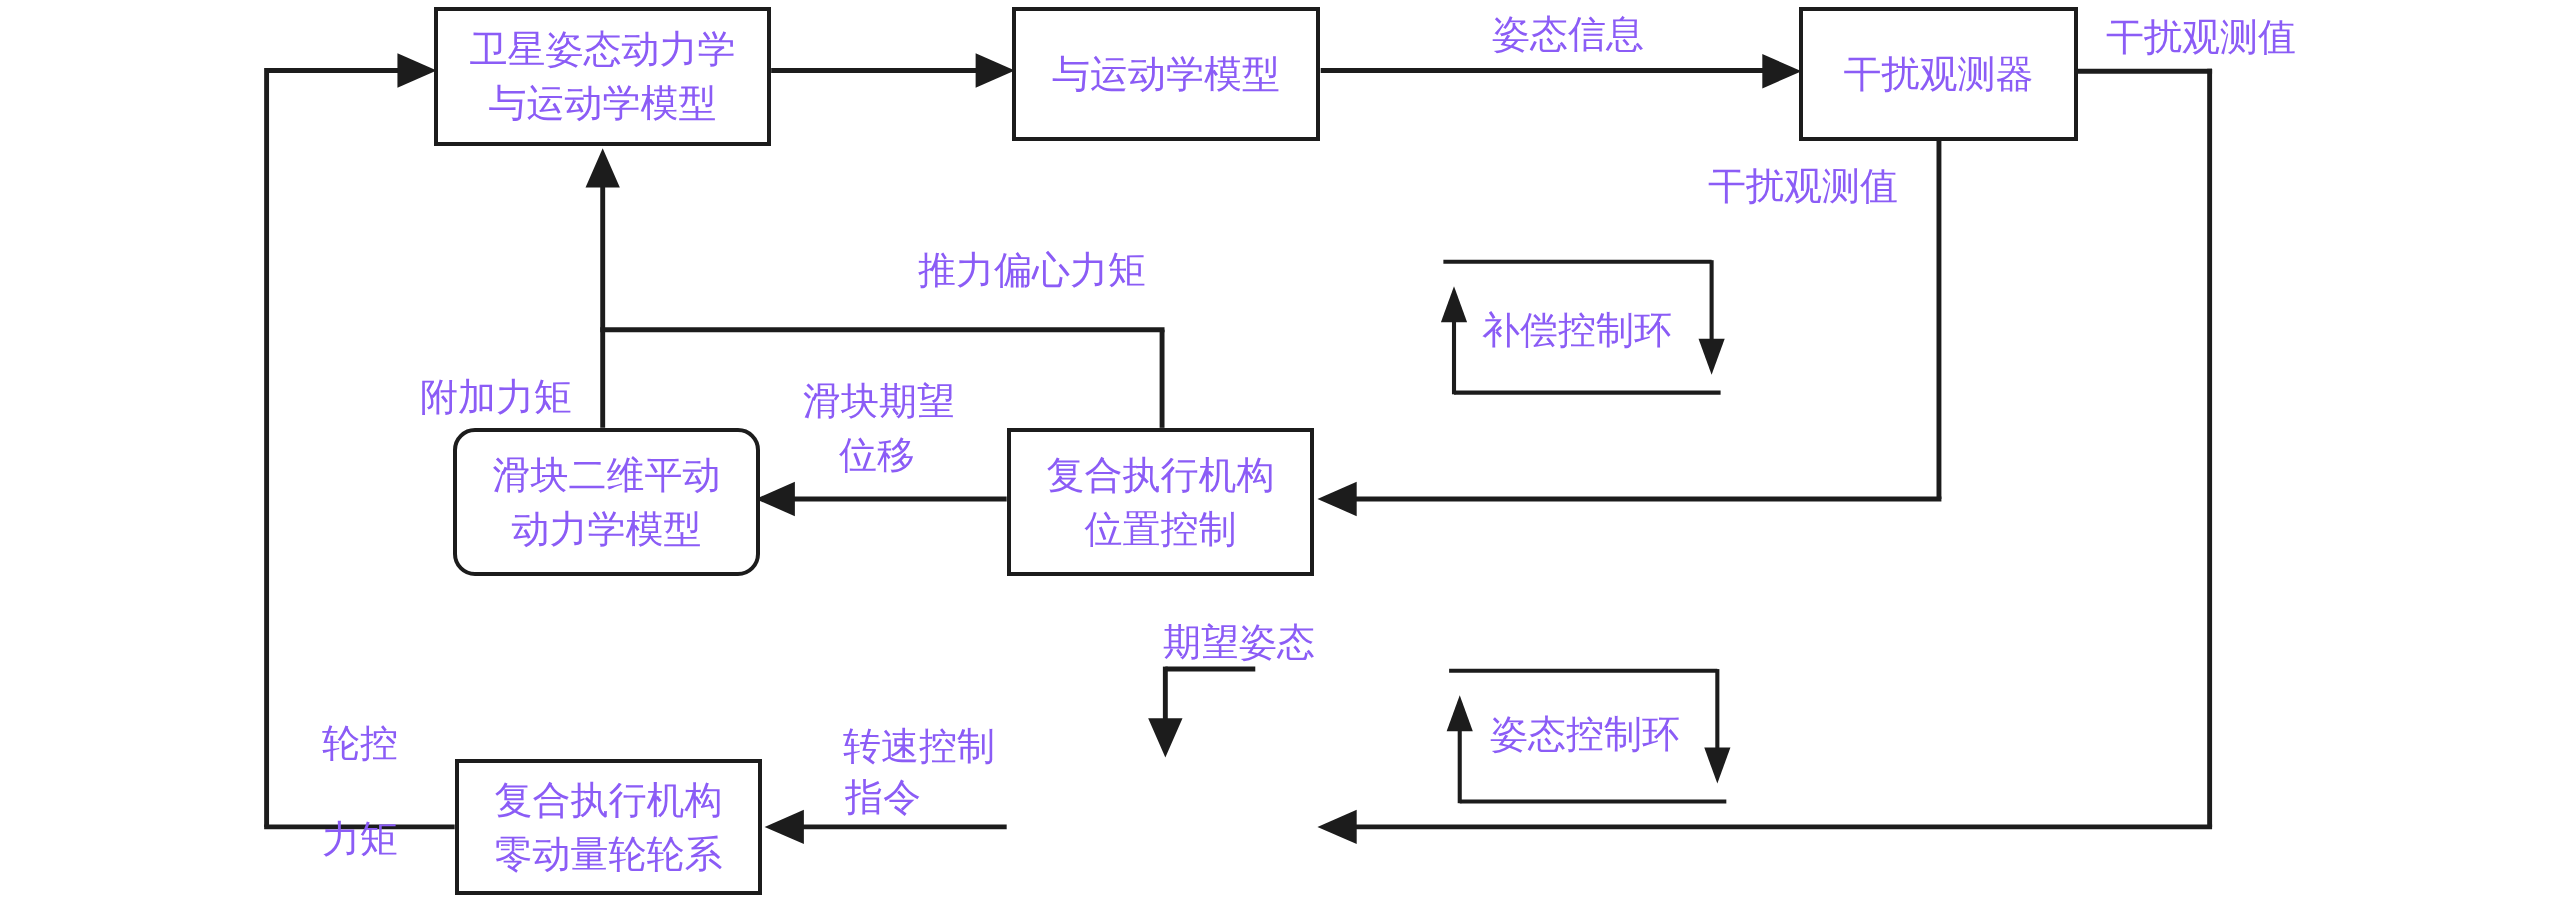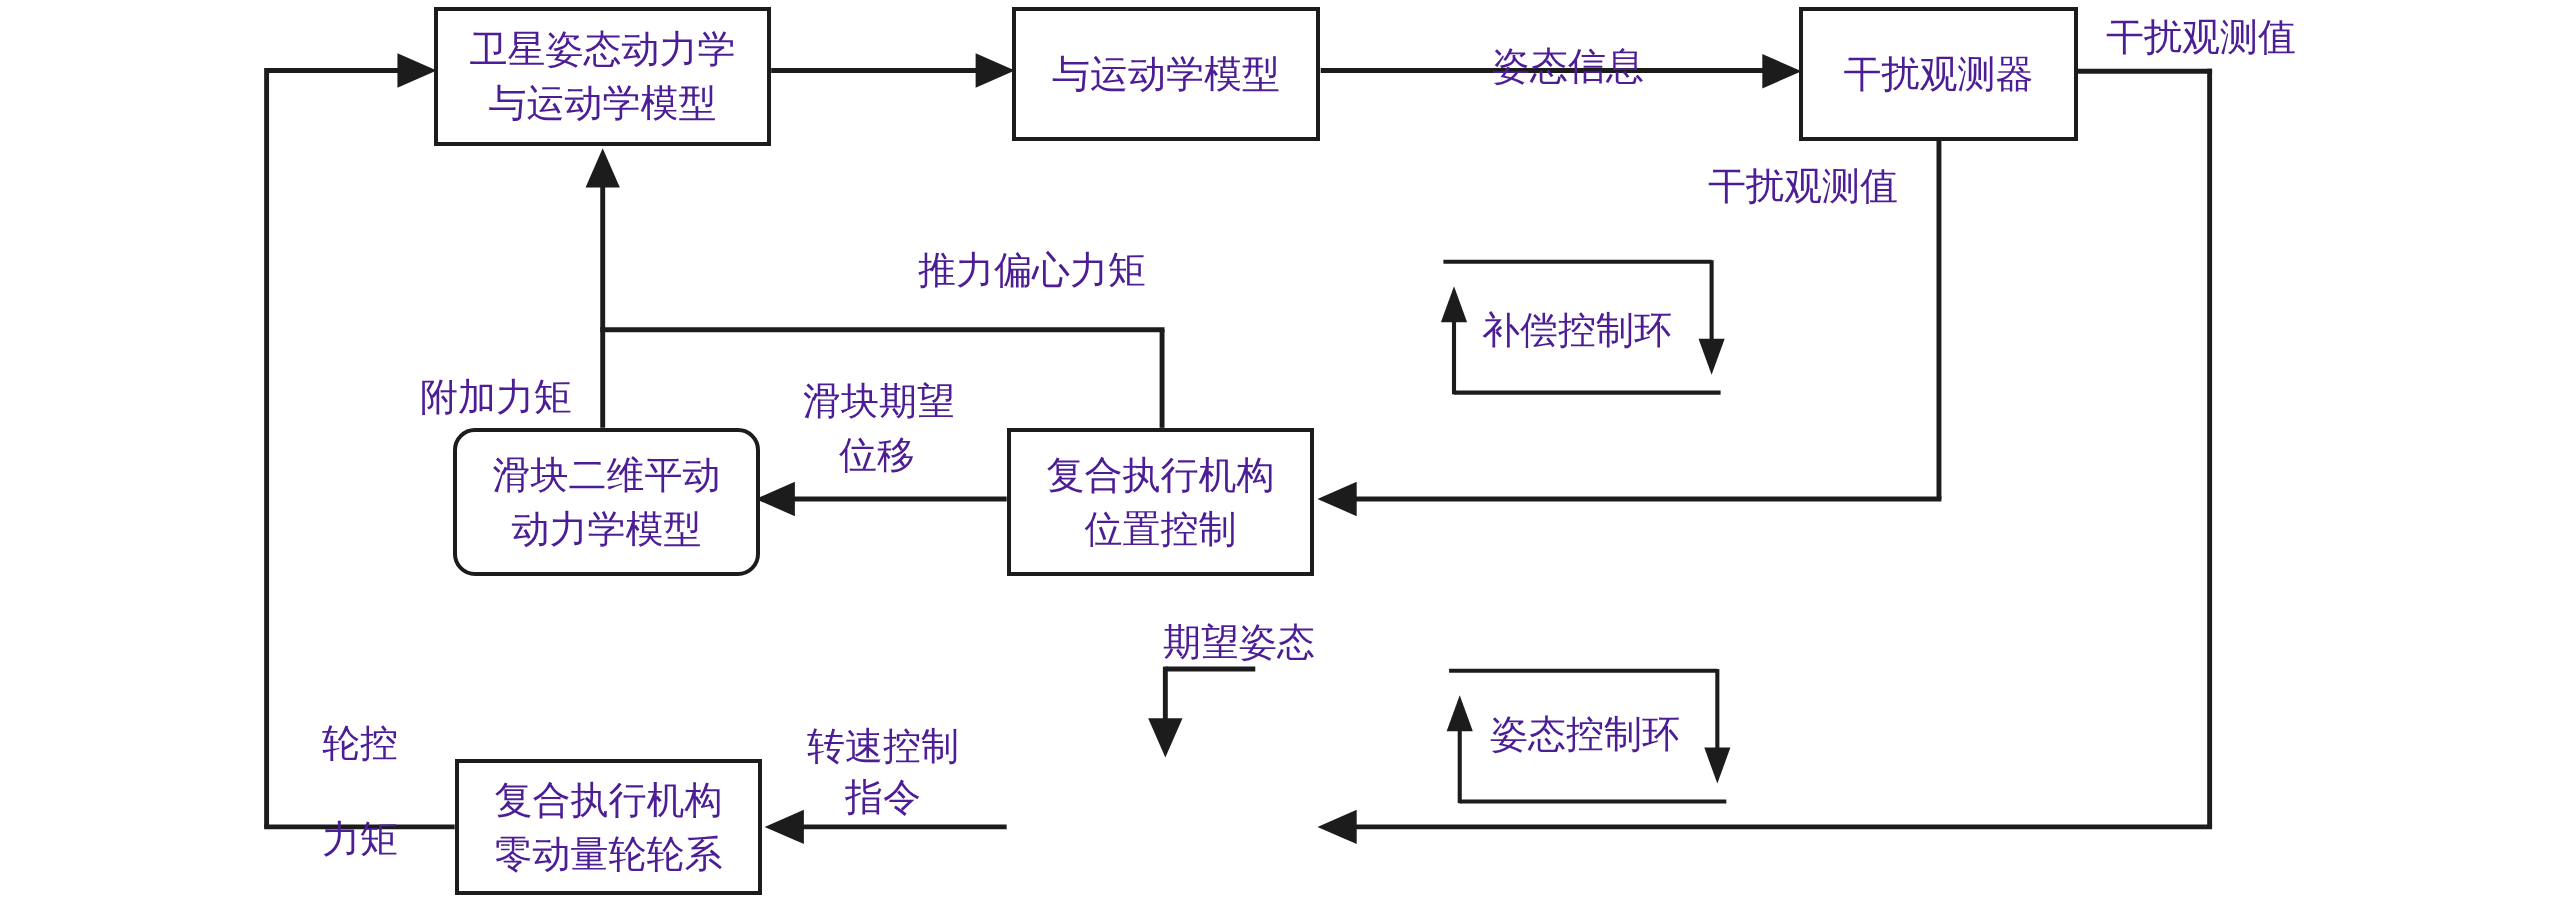--- a/index.html
+++ b/index.html
@@ -2,21 +2,21 @@
 <html style="font-size:13px"><head>
 <meta charset="utf-8">
 <style>
   html, body { margin: 0; padding: 0; background: #ffffff; }
   #figure {
     position: relative;
     width: 2576px;
     height: 908px;
     background: #ffffff;
     font-family: "Liberation Serif", "DejaVu Serif", serif;
-    color: #4c1d95;
+    color: #8b5cf6;
     overflow: hidden;
   }
   #wires { position: absolute; left: 0; top: 0; width: 2576px; height: 908px; }
   .box {
     position: absolute;
     box-sizing: border-box;
     background: #ffffff;
     border: 4.9px solid #1c1c1c;
     display: flex;
     flex-direction: column;
@@ -119,29 +119,29 @@
     <span>复合执行机构</span>
     <span>位置控制</span>
   </div>
 
   <div class="box" style="left:455px; top:759px; width:307px; height:136px;">
     <span>复合执行机构</span>
     <span>零动量轮轮系</span>
   </div>
 
 
-  <div class="lbl" style="left:1568px; top:34px;margin-top:32px;">姿态信息</div>
+  <div class="lbl" style="left:1568px; top:34px;">姿态信息</div>
   <div class="lbl" style="left:2201px; top:37px;">干扰观测值</div>
   <div class="lbl" style="left:1803px; top:186px;">干扰观测值</div>
   <div class="lbl" style="left:1032px; top:270px;">推力偏心力矩</div>
   <div class="lbl" style="left:496px; top:397px;">附加力矩</div>
   <div class="lbl" style="left:879px; top:401px;">滑块期望</div>
   <div class="lbl" style="left:877px; top:455px;">位移</div>
   <div class="lbl" style="left:360px; top:743px;">轮控</div>
   <div class="lbl" style="left:360px; top:795px;margin-top:44px;">力矩</div>
-  <div class="lbl" style="left:883px; top:746px;text-align:center;">转速控制</div>
+  <div class="lbl" style="left:919px; top:746px;text-align:center;">转速控制</div>
   <div class="lbl" style="left:883px; top:797px;">指令</div>
   <div class="lbl" style="left:1239px; top:642px;">期望姿态</div>
   <div class="lbl" style="left:1577px; top:330px;">补偿控制环</div>
   <div class="lbl" style="left:1585px; top:734px;">姿态控制环</div>
 
 </div>
 
 
 </body></html>

